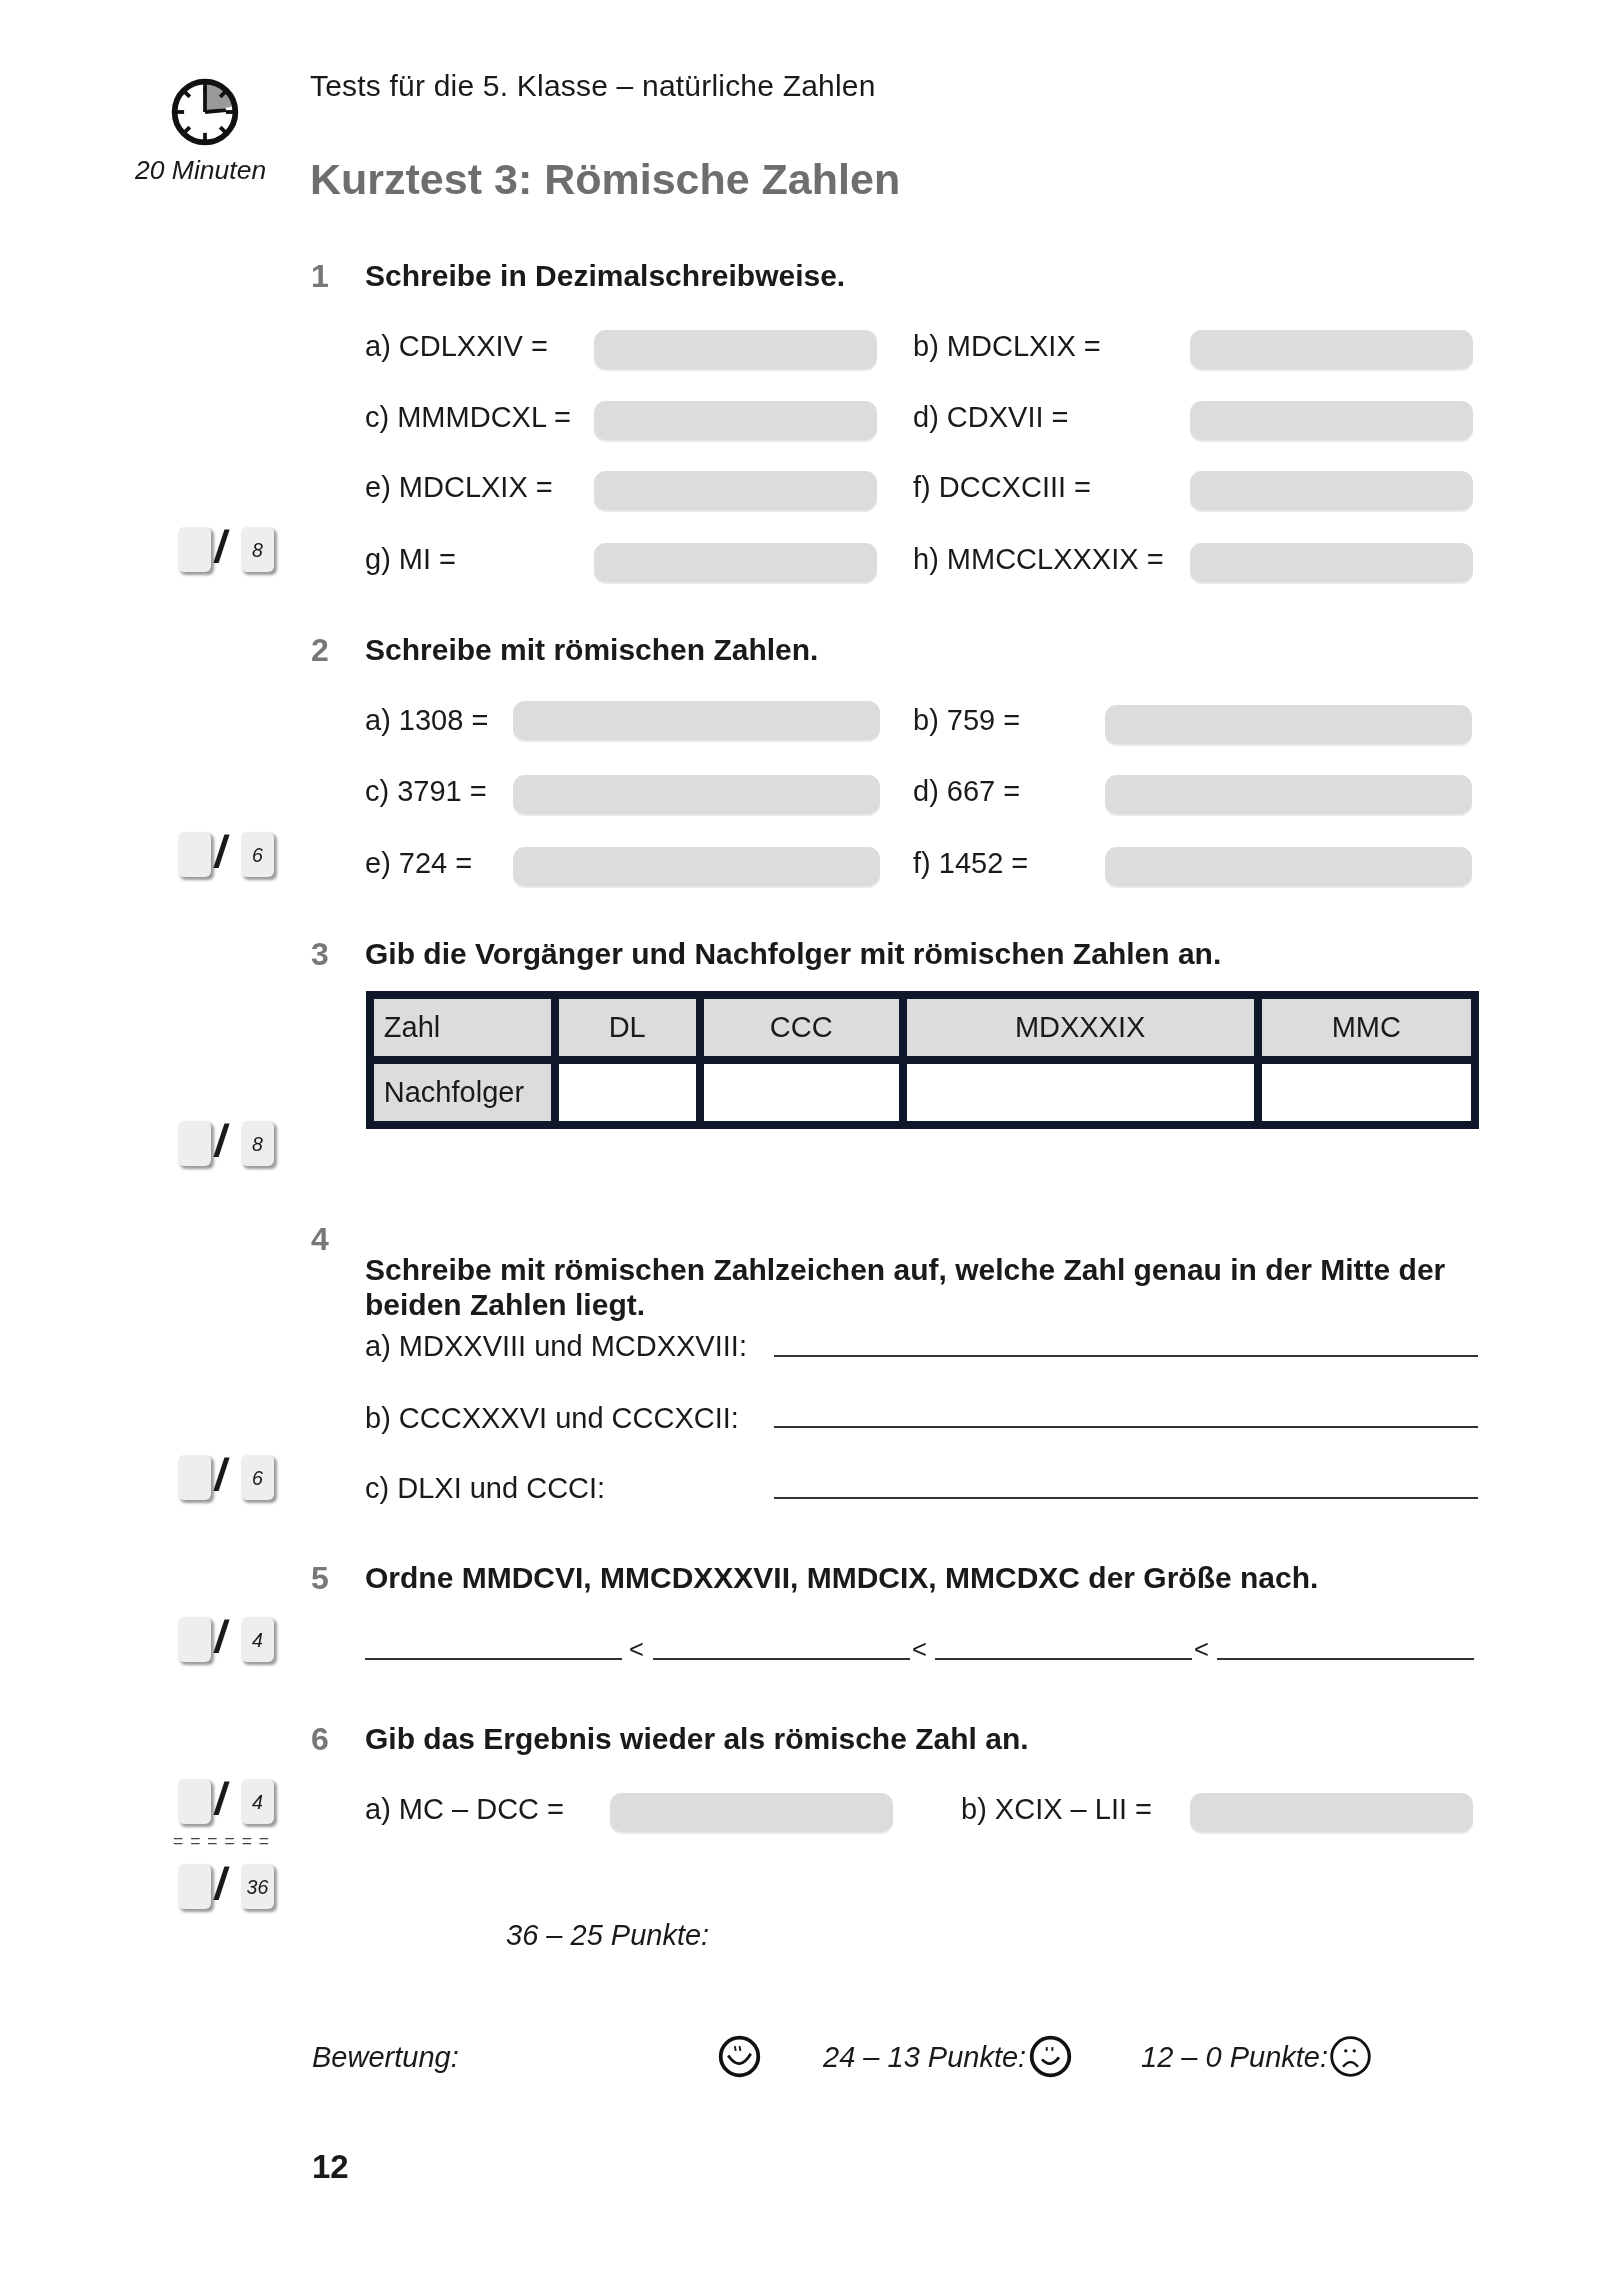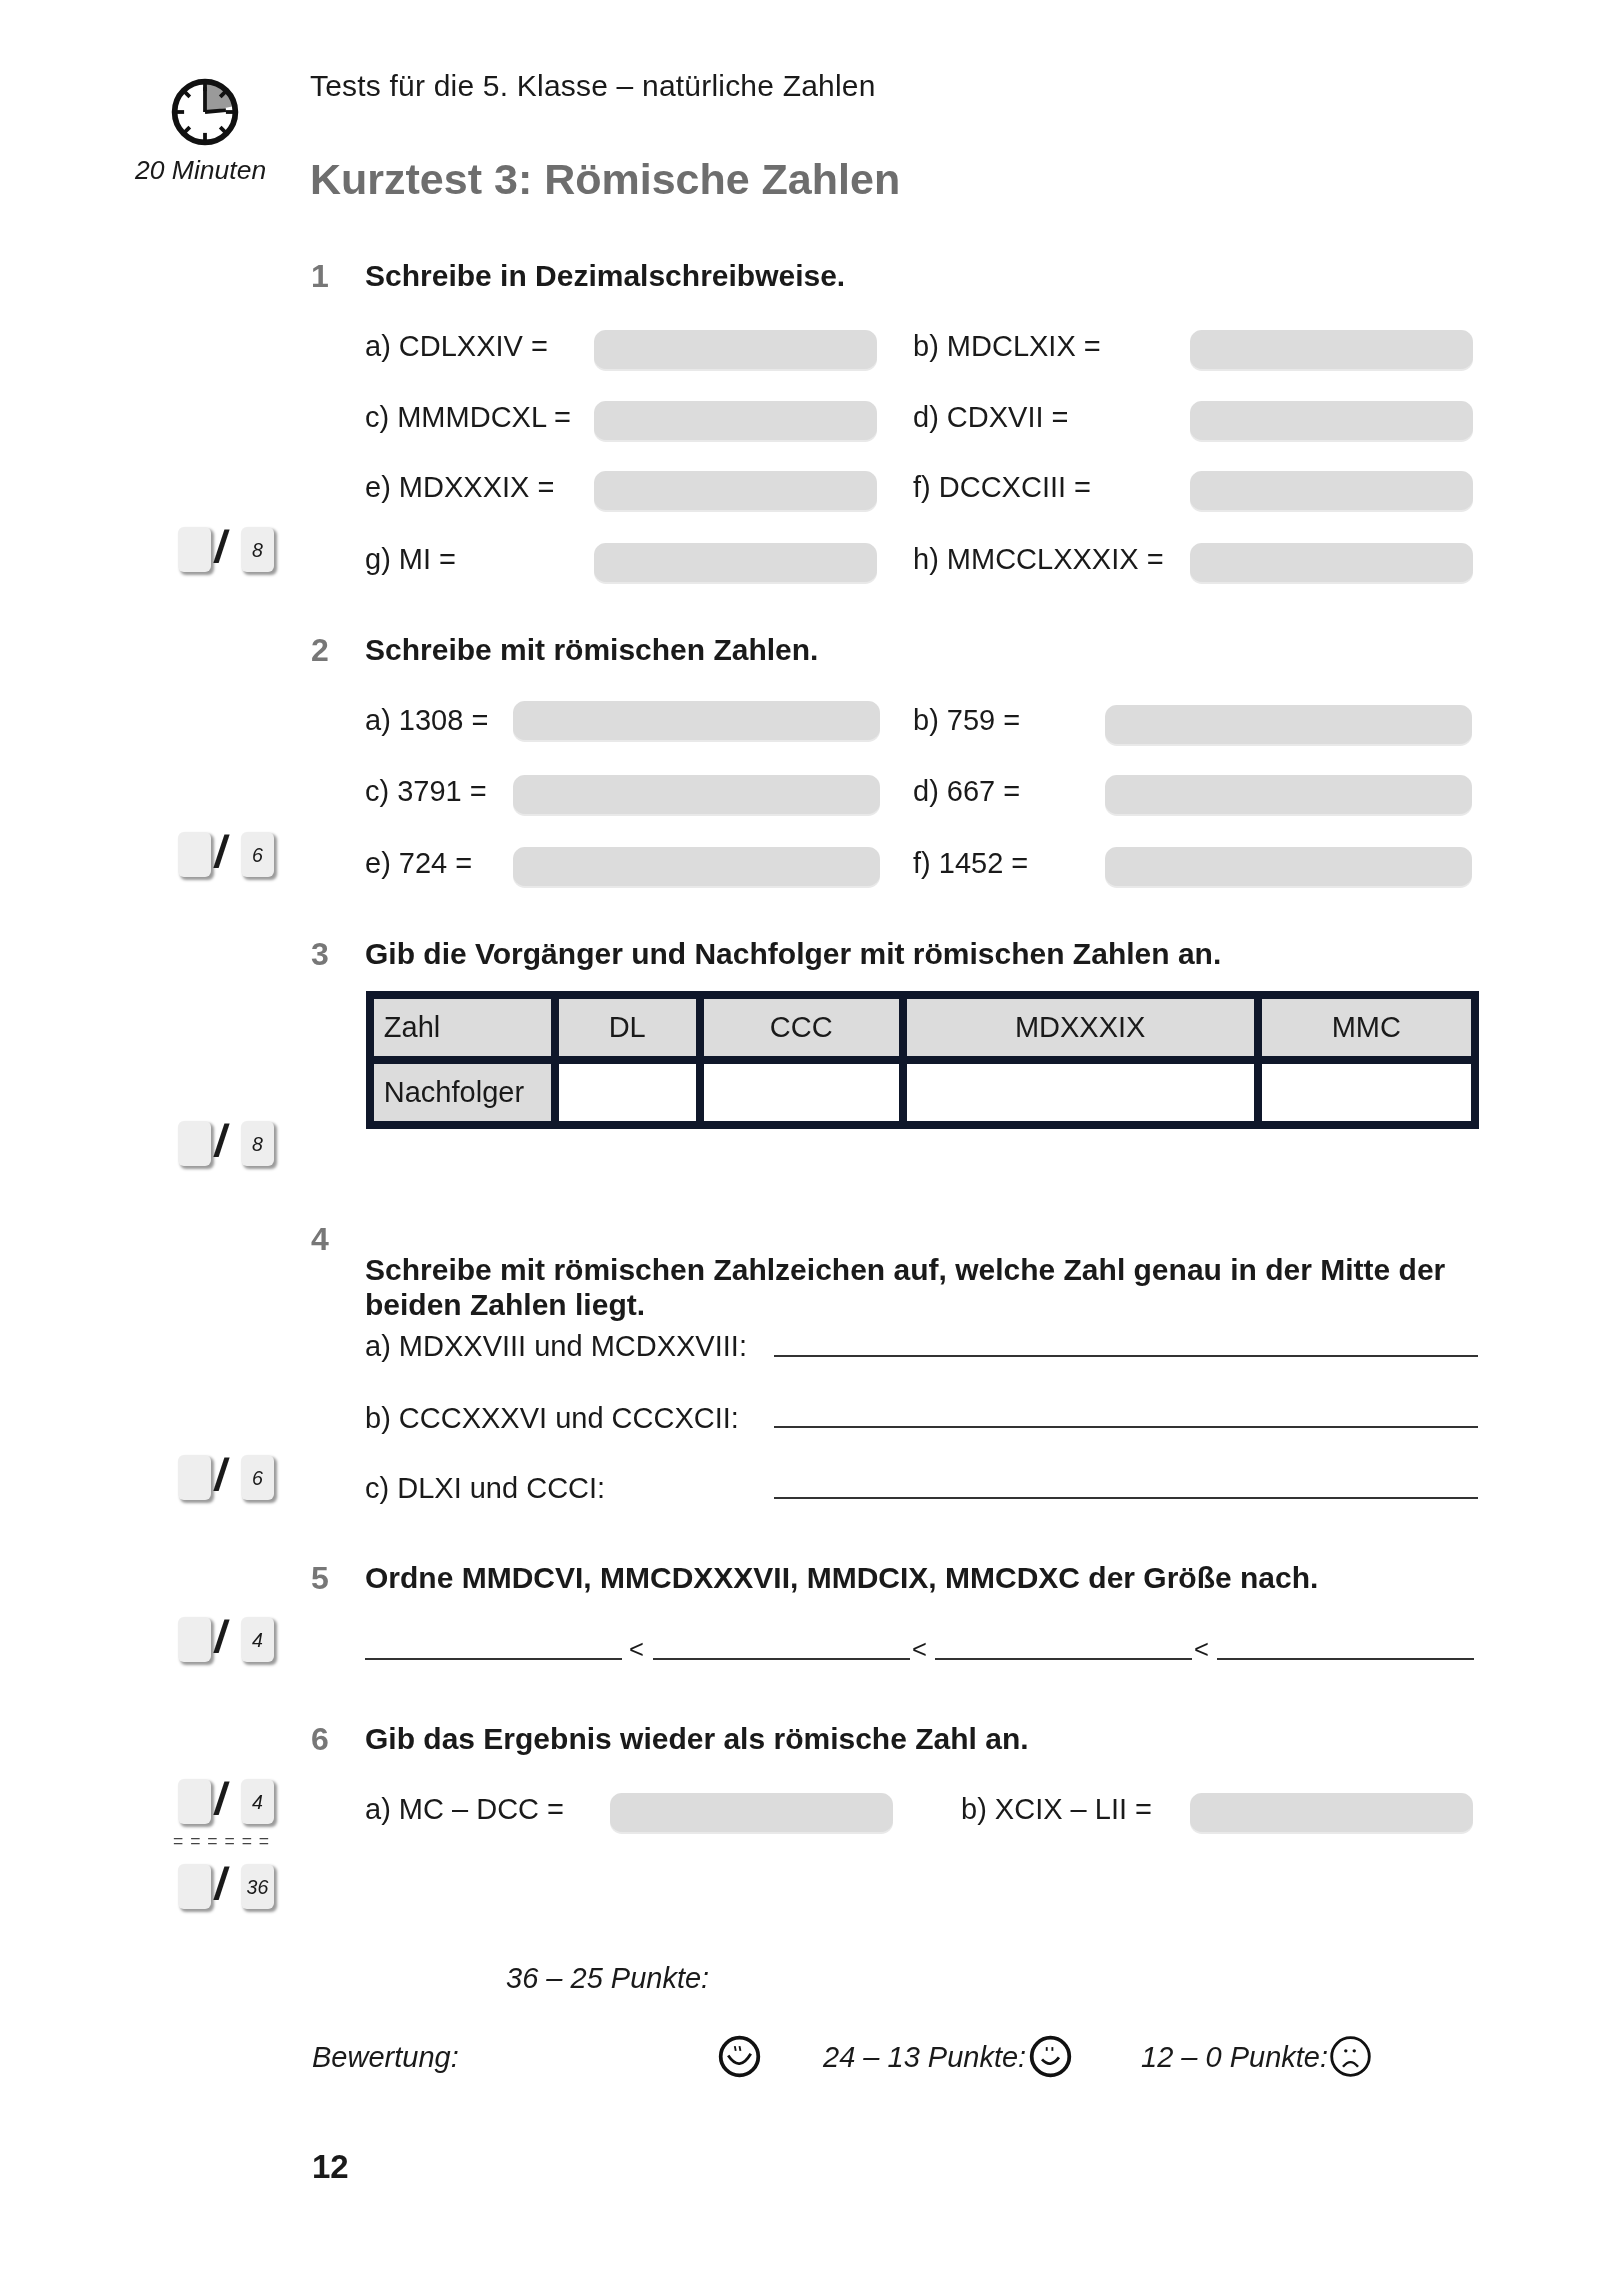--- a/index.html
+++ b/index.html
@@ -58,21 +58,21 @@
 <div class="abs item" style="left:365px;top:330px">a) CDLXXIV =</div>
 <div class="abs box" style="left:594px;top:330px;width:283px"></div>
 <div class="abs item" style="left:913px;top:330px">b) MDCLXIX =</div>
 <div class="abs box" style="left:1190px;top:330px;width:283px"></div>
 
 <div class="abs item" style="left:365px;top:401px">c) MMMDCXL =</div>
 <div class="abs box" style="left:594px;top:401px;width:283px"></div>
 <div class="abs item" style="left:913px;top:401px">d) CDXVII =</div>
 <div class="abs box" style="left:1190px;top:401px;width:283px"></div>
 
-<div class="abs item" style="left:365px;top:471px">e) MDXXXIX =</div>
+<div class="abs item" style="left:365px;top:471px">e) MDCLXIX =</div>
 <div class="abs box" style="left:594px;top:471px;width:283px"></div>
 <div class="abs item" style="left:913px;top:471px">f) DCCXCIII =</div>
 <div class="abs box" style="left:1190px;top:471px;width:283px"></div>
 
 <div class="abs item" style="left:365px;top:543px">g) MI =</div>
 <div class="abs box" style="left:594px;top:543px;width:283px"></div>
 <div class="abs item" style="left:913px;top:543px">h) MMCCLXXXIX =</div>
 <div class="abs box" style="left:1190px;top:543px;width:283px"></div>
 
 <div class="abs score" style="left:178px;top:523px">
@@ -185,21 +185,21 @@
 <div class="abs score" style="left:178px;top:1860px">
   <div class="b1"></div>
   <div class="slash">/</div>
   <div class="b2">36</div>
 </div>
 
 <div class="abs bew" style="left:312px;top:2041px">
   <span style="font-weight:normal">Bewertung</span><span>:</span>
 </div>
 
-<div class="abs bew" style="left:506px;top:1962px">
+<div class="abs bew" style="left:506px;top:1919px">
   <span>36 – 25 Punkte:</span>
 </div>
 <svg class="abs smiley" style="left:716px;top:2033px" viewBox="0 0 50 50">
   <circle cx="25" cy="25" r="20" fill="none" stroke="#111" stroke-width="4"></circle>
   <path d="M13 24 Q25 42 37 22" fill="none" stroke="#111" stroke-width="3"></path>
   <line x1="20" y1="14" x2="21" y2="19" stroke="#111" stroke-width="2"></line>
   <line x1="25" y1="14" x2="26" y2="19" stroke="#111" stroke-width="2"></line>
 </svg>
 
 <div class="abs bew" style="left:823px;top:2041px">

